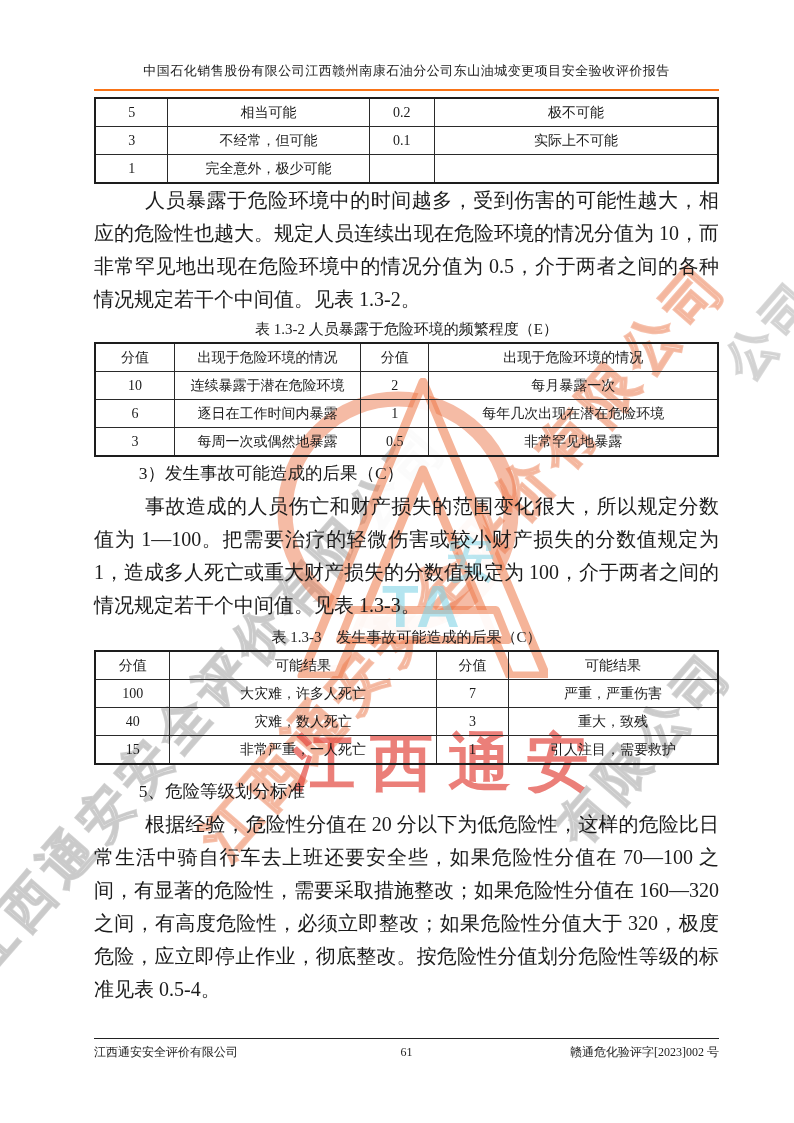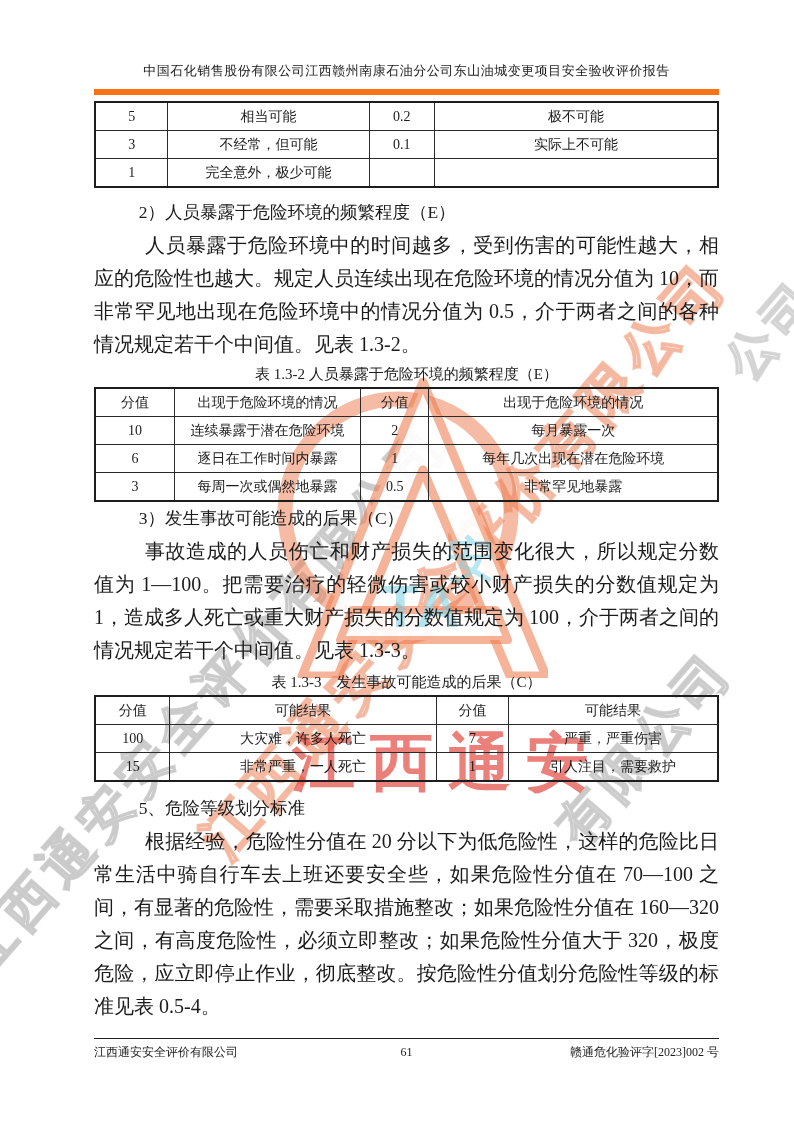--- a/index.html
+++ b/index.html
@@ -39,21 +39,21 @@
     letter-spacing:2px;color:rgba(130,212,230,0.60);font-family:"Liberation Sans",sans-serif;
   }
   .wm-red{
     position:absolute;left:292px;top:720px;font-size:63px;font-weight:bold;
     letter-spacing:15px;white-space:nowrap;color:rgba(225,66,58,0.68);
   }
   
   .content{position:absolute;left:94px;top:62px;width:625px;z-index:1;}
   .doc-header{
     text-align:center;font-size:13px;letter-spacing:0.5px;white-space:nowrap;
-    padding-bottom:9px;border-bottom:6px solid #f97316;
+    padding-bottom:9px;border-bottom:2px solid #f97316;
   }
   table.doc-table{
     width:100%;border-collapse:collapse;table-layout:fixed;
     border:2px solid #1d1d1d;
   }
   .doc-table th,.doc-table td{
     border:1px solid #2a2a2a;text-align:center;vertical-align:middle;
     font-size:14px;font-weight:normal;height:27px;padding:0 2px;overflow:hidden;
   }
   .tbl-top{margin-top:6px;}
@@ -131,21 +131,20 @@
           </tr>
           <tr>
             <td>1</td>
             <td>完全意外，极少可能</td>
             <td></td>
             <td></td>
           </tr>
         </tbody>
       </table>
 
-    <div class="heading h-exposure">2）人员暴露于危险环境的频繁程度（E）</div>
     <p class="body-para">人员暴露于危险环境中的时间越多，受到伤害的可能性越大，相应的危险性也越大。规定人员连续出现在危险环境的情况分值为 10，而非常罕见地出现在危险环境中的情况分值为 0.5，介于两者之间的各种情况规定若干个中间值。见表 1.3-2。</p>
 
     <div class="caption cap-132">表 1.3-2 人员暴露于危险环境的频繁程度（E）</div>
     <table class="doc-table tbl-mid">
       <colgroup>
           <col style="width:12.8%">
           <col style="width:29.8%">
           <col style="width:11.0%">
           <col style="width:46.4%">
         </colgroup>
@@ -199,20 +198,26 @@
           </tr>
         </thead>
         <tbody>
           <tr>
             <td>100</td>
             <td>大灾难，许多人死亡</td>
             <td>7</td>
             <td>严重，严重伤害</td>
           </tr>
           <tr>
+            <td>40</td>
+            <td>灾难，数人死亡</td>
+            <td>3</td>
+            <td>重大，致残</td>
+          </tr>
+          <tr>
             <td>15</td>
             <td>非常严重，一人死亡</td>
             <td>1</td>
             <td>引人注目，需要救护</td>
           </tr>
         </tbody>
       </table>
 
     <div class="heading h-risk">5、危险等级划分标准</div>
     <p class="body-para">根据经验，危险性分值在 20 分以下为低危险性，这样的危险比日常生活中骑自行车去上班还要安全些，如果危险性分值在 70—100 之间，有显著的危险性，需要采取措施整改；如果危险性分值在 160—320 之间，有高度危险性，必须立即整改；如果危险性分值大于 320，极度危险，应立即停止作业，彻底整改。按危险性分值划分危险性等级的标准见表 0.5-4。</p>

